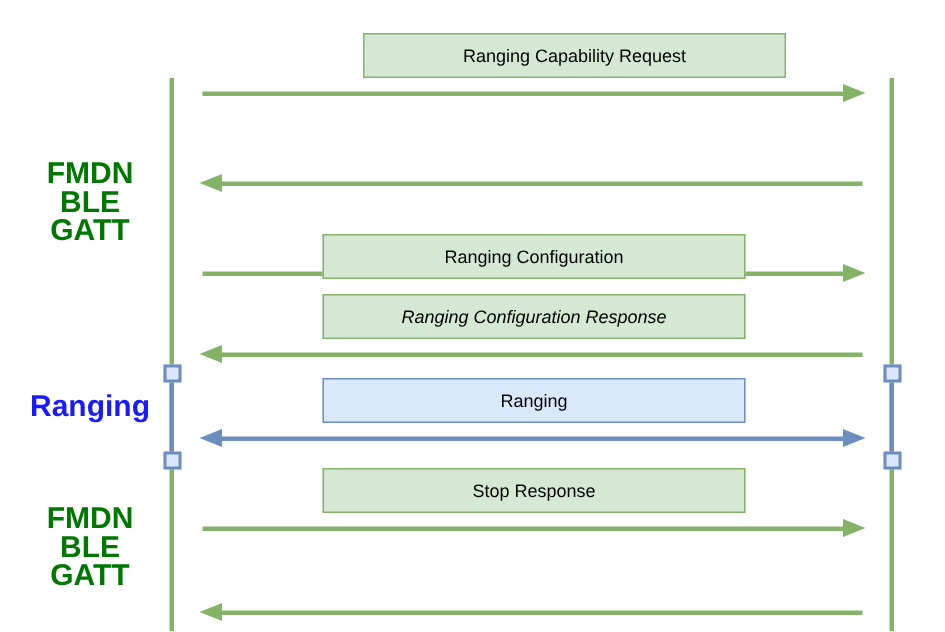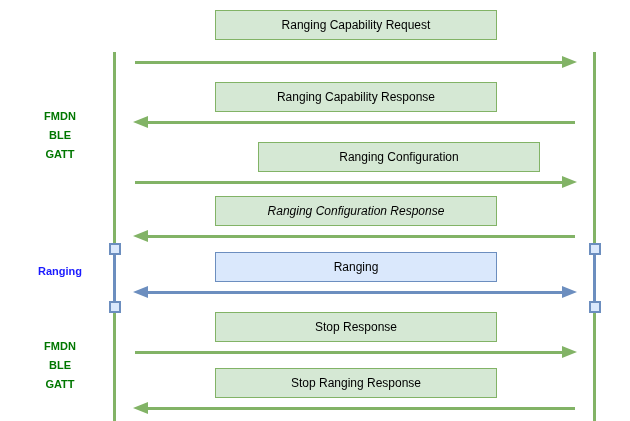--- a/index.html
+++ b/index.html
@@ -41,21 +41,21 @@
     border: 2px solid var(--blue-stroke);
     z-index: 3;
   }
 
   
   .phase-label {
     position: absolute;
     left: 5px;
     width: 110px;
     text-align: center;
-    font-size: 11px;
+    font-size: 20px;
     font-weight: bold;
     line-height: 19px;
   }
   .phase-label.green { color: var(--phase-label-green); }
   .phase-label.blue  { color: var(--phase-label-blue); }
   .phase-label span { display: block; }
 
   
   .msg-box {
     position: absolute;
@@ -128,33 +128,32 @@
   </div>
   <div class="phase-label blue" style="top:262px;">
     <span>Ranging</span>
   </div>
   <div class="phase-label green" style="top:337px;">
     <span>FMDN</span>
     <span>BLE</span>
     <span>GATT</span>
   </div>
 
-  <div class="msg-box green" style="top:10px;">Ranging Capability Request</div>
+  <div class="msg-box green" style="top:22px;margin-left:27px;">Ranging Capability Request</div>
   <div class="arrow green has-right" style="top:56px;">
     <div class="line"></div>
     <div class="head right"></div>
   </div>
 
-  <div class="msg-box green" style="top:82px;">Ranging Capability Response</div>
   <div class="arrow green has-left" style="top:116px;">
     <div class="line"></div>
     <div class="head left"></div>
   </div>
 
-  <div class="msg-box green" style="top:142px;margin-left:43px;">Ranging Configuration</div>
+  <div class="msg-box green" style="top:156px;">Ranging Configuration</div>
   <div class="arrow green has-right" style="top:176px;">
     <div class="line"></div>
     <div class="head right"></div>
   </div>
 
   <div class="msg-box green" style="top:196px;font-style:italic;">Ranging Configuration Response</div>
   <div class="arrow green has-left" style="top:230px;">
     <div class="line"></div>
     <div class="head left"></div>
   </div>
@@ -165,19 +164,18 @@
     <div class="head left"></div>
     <div class="head right"></div>
   </div>
 
   <div class="msg-box green" style="top:312px;">Stop Response</div>
   <div class="arrow green has-right" style="top:346px;">
     <div class="line"></div>
     <div class="head right"></div>
   </div>
 
-  <div class="msg-box green" style="top:368px;">Stop Ranging Response</div>
   <div class="arrow green has-left" style="top:402px;">
     <div class="line"></div>
     <div class="head left"></div>
   </div>
 
 </div>
 
 </body></html>

